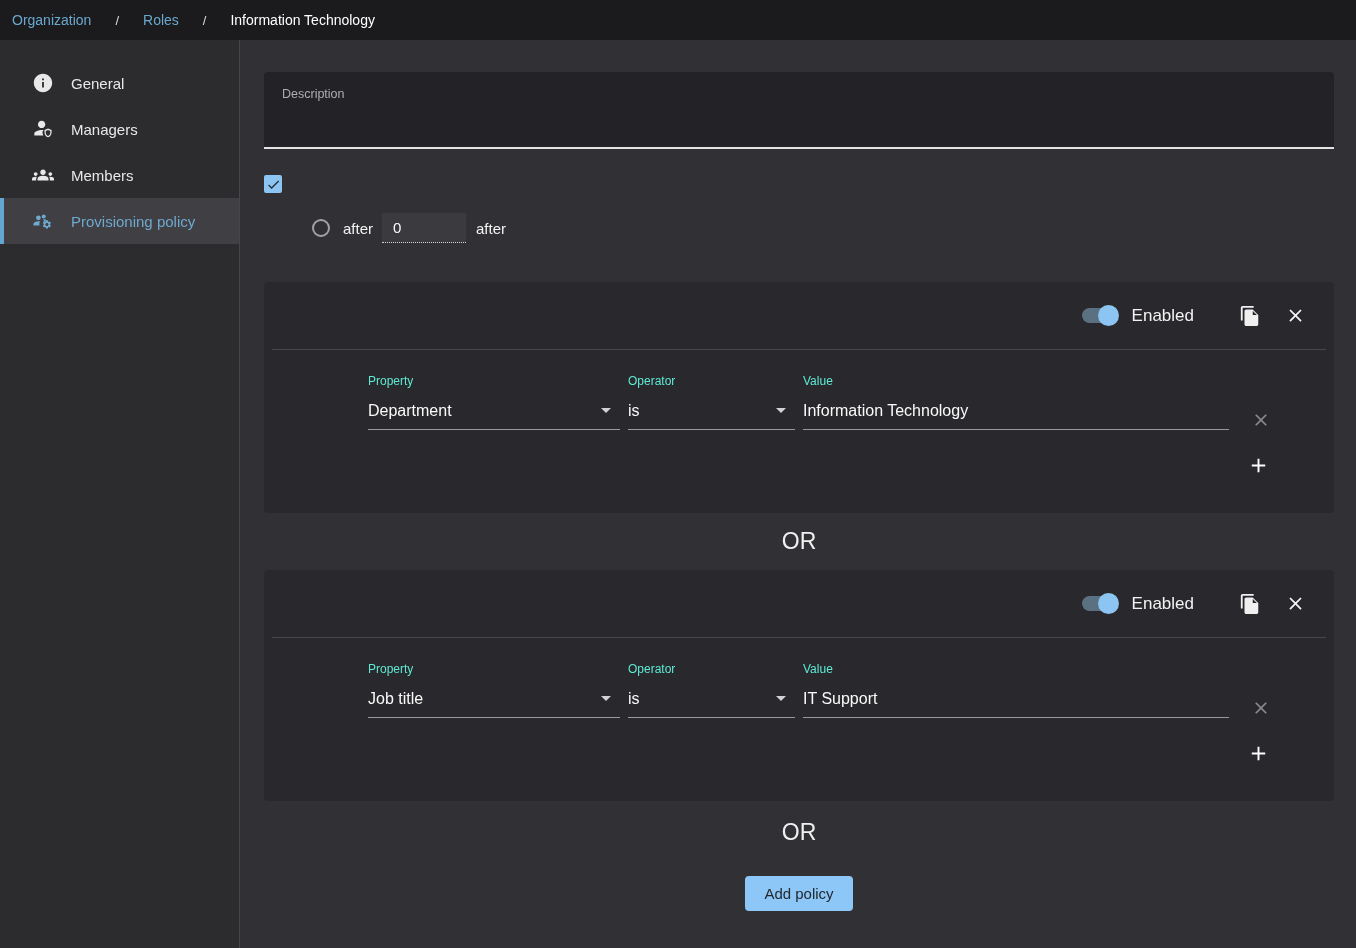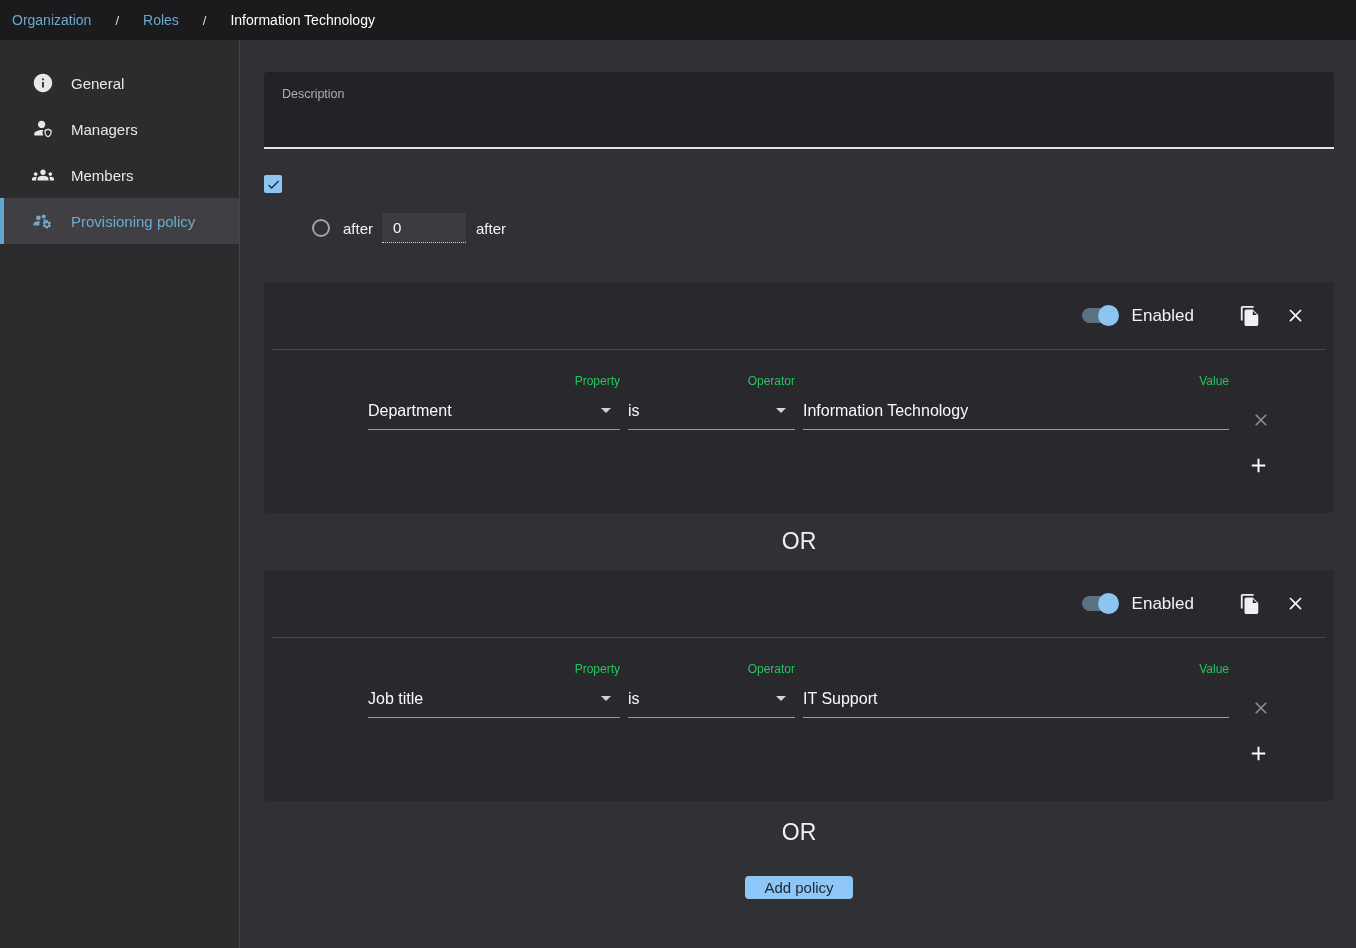--- a/index.html
+++ b/index.html
@@ -98,21 +98,21 @@
   .icon-btn { display:flex; cursor:pointer; }
   .copy-btn { margin-right:24px; }
   .copy-btn svg  { width:22px; height:22px; fill:#f0f0f0; }
   .close-btn svg { width:21px; height:21px; fill:#f5f5f5; }
 
   .card-divider { height:1px; background:#48484c; margin:0 8px; }
 
   .card-body { padding:24px 63px 0 104px; }
   .cond-row { display:flex; align-items:flex-start; }
   .field { display:flex; flex-direction:column; }
-  .field-label { font-size:12px; color:#22c55e; margin-bottom:12px;text-align:right; }
+  .field-label { font-size:12px; color:#5eead4; margin-bottom:12px; }
   .field-control {
     display:flex; align-items:center; justify-content:space-between;
     border-bottom:1px solid #9a9a9a; padding-bottom:8px;
     font-size:16px; color:#fafafa; height:30px; cursor:pointer;
   }
   .field.property { width:252px; margin-right:8px; }
   .field.operator { width:167px; margin-right:8px; }
   .field.value    { flex:1; }
   .field.value .field-control { cursor:text; }
   .select-arrow {
@@ -128,21 +128,21 @@
 
   .or-sep {
     height:57px; display:flex; align-items:center; justify-content:center;
     font-size:23px; color:#f0f0f0;
   }
   .or-sep.last { height:62px; }
 
   .add-policy-row { display:flex; justify-content:center; margin-top:13px; }
   .add-policy-btn {
     background:#8dc7f8; color:#22282e; border:none; border-radius:4px;
-    width:108px; height:23px; font-size:15px;
+    width:108px; height:35px; font-size:15px;
     font-family:"Liberation Sans", sans-serif; cursor:pointer;
   }
 </style>
 </head>
 <body>
 
 <header class="topbar">
   <span class="crumb-link">Organization</span>
   <span class="crumb-sep">/</span>
   <span class="crumb-link">Roles</span>

